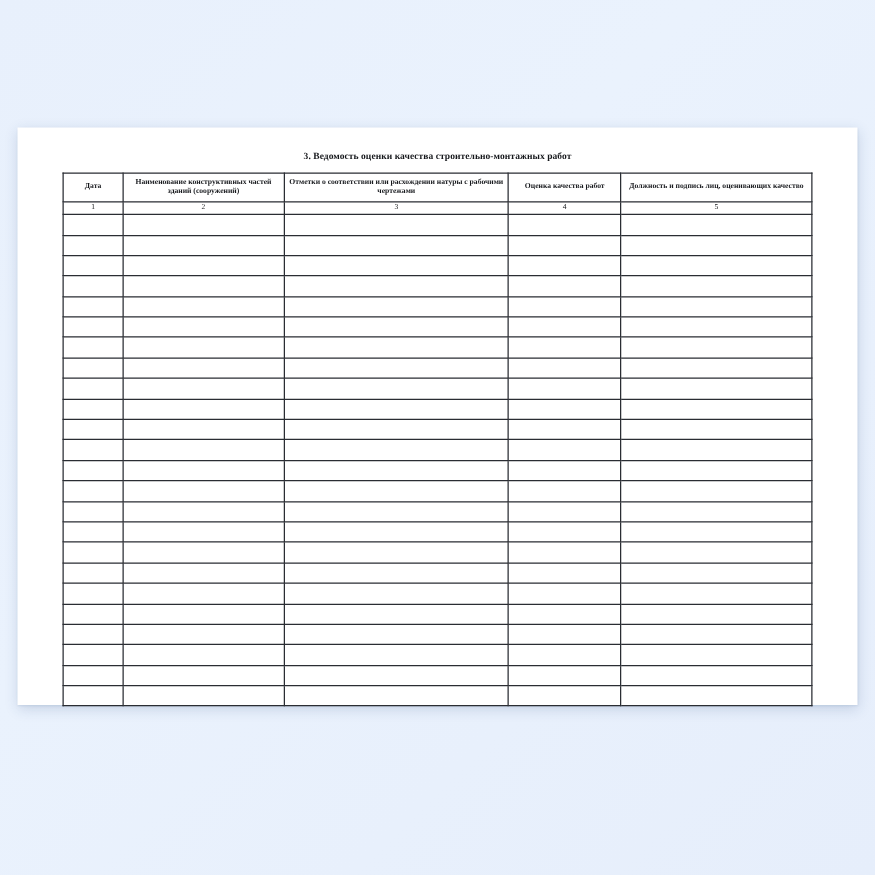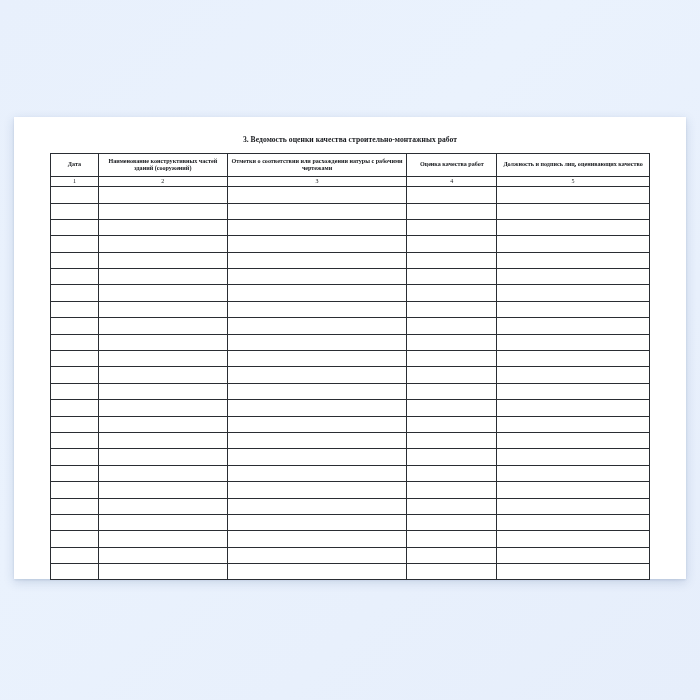--- a/index.html
+++ b/index.html
@@ -16,21 +16,21 @@
   #stage {
     position: relative;
     width: 700px;
     height: 700px;
     background: linear-gradient(135deg, #e8f0fc 0%, #eaf2fd 40%, #e6eefb 100%);
   }
   
   .sheet {
     position: absolute;
     left: 14px;
-    top: 117px;
+    top: 102px;
     width: 672px;
     height: 462px;
     background: #ffffff;
     box-shadow: 0 3px 10px rgba(40, 70, 120, 0.18), 0 1px 2px rgba(40,70,120,0.12);
   }
   .doc-inner {
     position: absolute;
     left: 36px;
     top: 18px;
     right: 36px;

